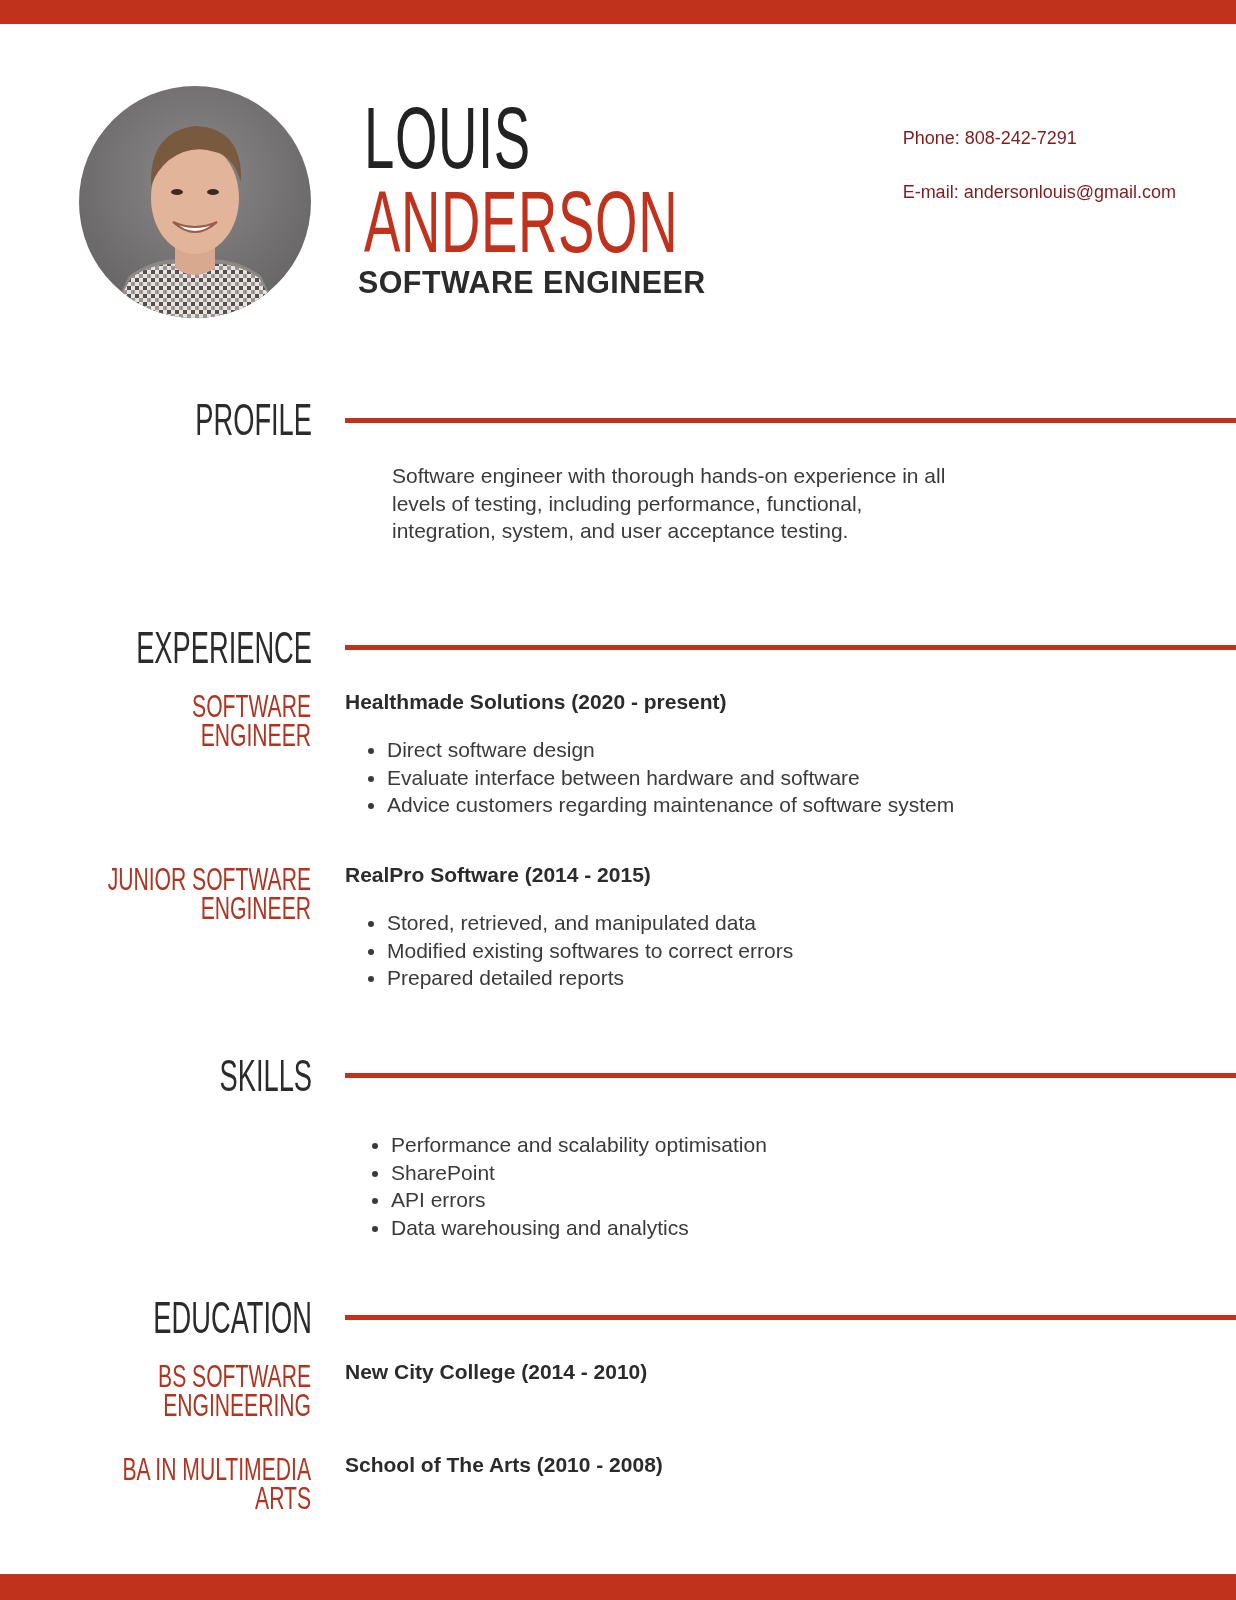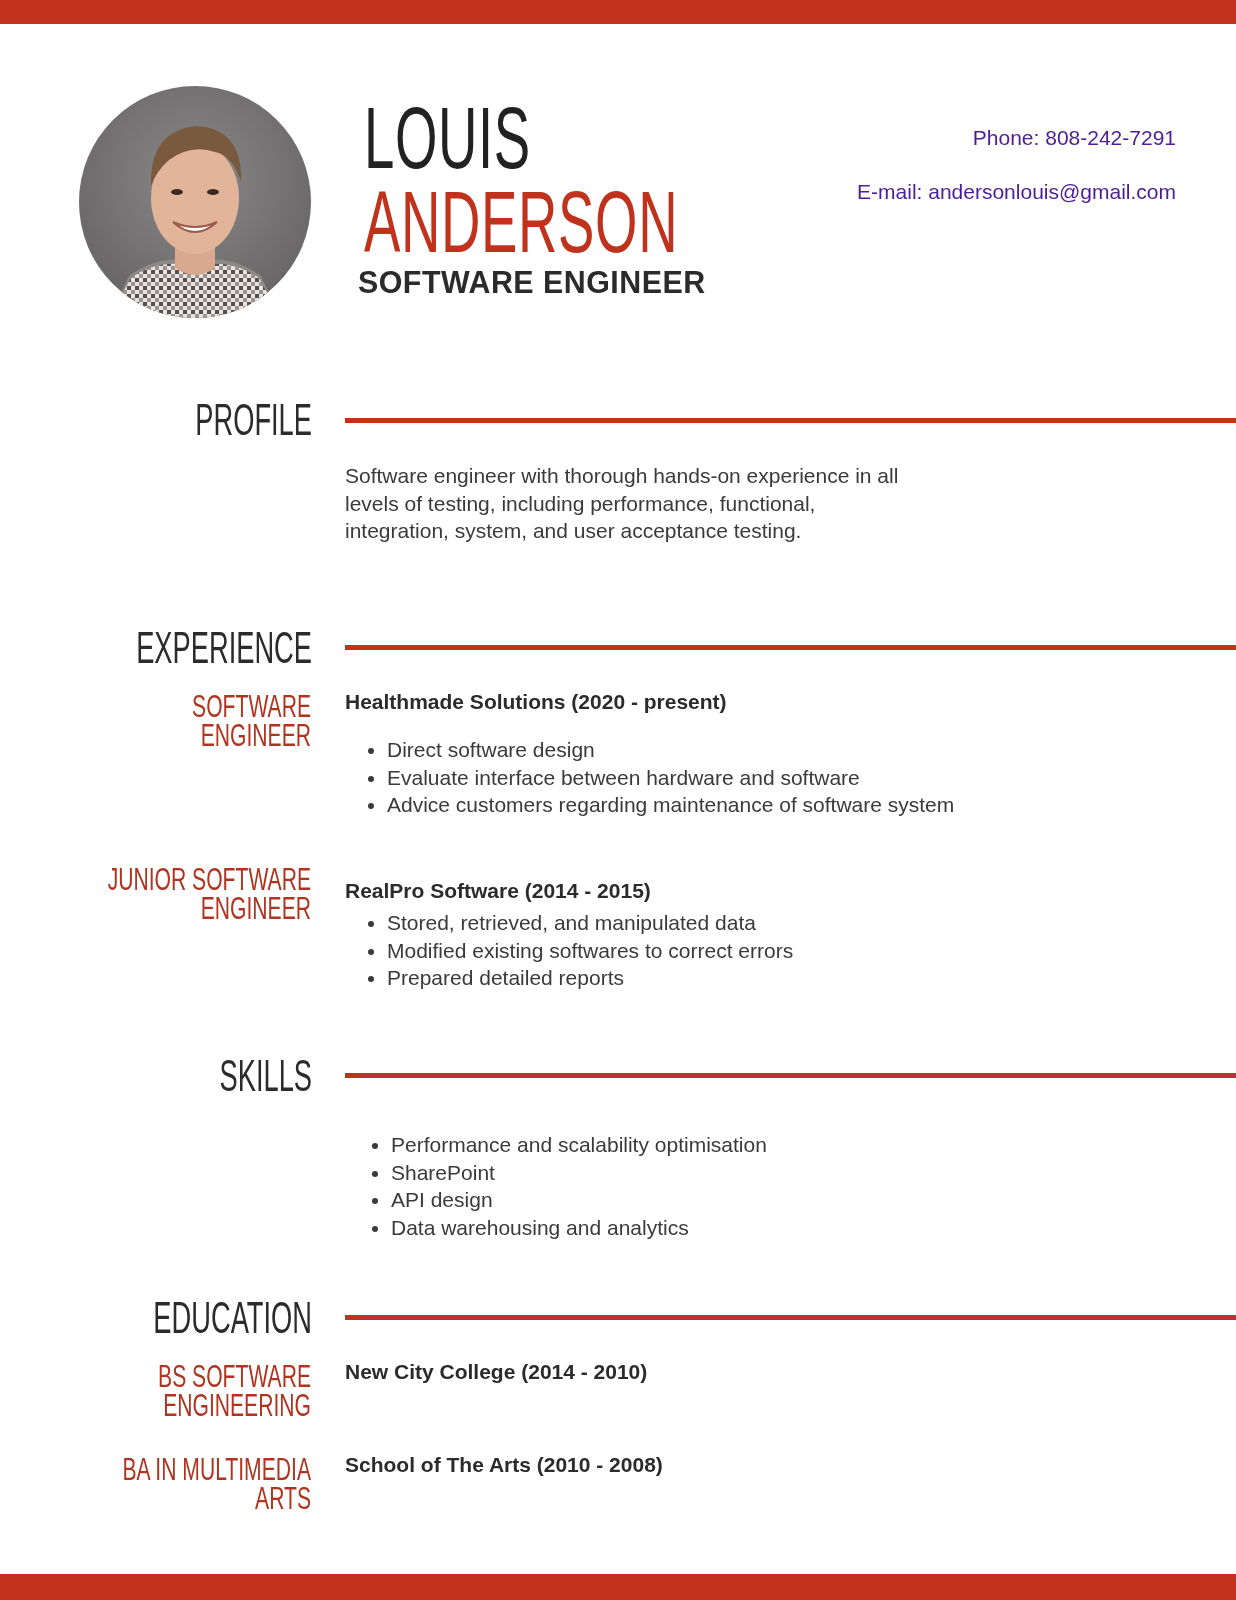--- a/index.html
+++ b/index.html
@@ -27,22 +27,22 @@
   }
   .name-first { top: 94px; font-size: 88px; color: #222222; transform: scaleX(0.62); }
   .name-last  { top: 178px; font-size: 88px; color: #c0321b; transform: scaleX(0.62); }
   .job-title {
     position: absolute; left: 358px; top: 265px;
     font-size: 31px; font-weight: bold; color: #2b2b2b; letter-spacing: 0.5px;
     transform: scaleX(0.98); transform-origin: left top;
   }
 
   .contact {
-    position: absolute; right: 60px; top: 124px; text-align: right;
-    font-size: 21px; color: #4c1d95;
+    position: absolute; right: 60px; top: 124px; 
+    font-size: 18px; color: #7f1d1d;
   }
   .contact div { height: 54px; line-height: 28px; }
 
   .section-heading {
     position: absolute; width: 312px; text-align: right;
     font-size: 44px; color: #2b2b2b; line-height: 1;
     transform: scaleX(0.62); transform-origin: right top;
     left: 0;
   }
   .rule { position: absolute; left: 345px; right: 0; height: 5px; background: #c0321b; }
@@ -95,21 +95,21 @@
 <div class="name-last">ANDERSON</div>
 <div class="job-title">SOFTWARE ENGINEER</div>
 
 <div class="contact">
   <div>Phone: 808-242-7291</div>
   <div>E-mail: andersonlouis@gmail.com</div>
 </div>
 
 <div class="section-heading" style="top:398px;">PROFILE</div>
 <div class="rule" style="top:418px;"></div>
-<div class="body-text" style="top:462px;">
+<div class="body-text" style="top:462px;margin-left:47px;">
   <div>Software engineer with thorough hands-on experience in all</div>
   <div>levels of testing, including performance, functional,</div>
   <div>integration, system, and user acceptance testing.</div>
 </div>
 
 <div class="section-heading" style="top:626px;">EXPERIENCE</div>
 <div class="rule" style="top:645px;"></div>
 
 <div class="role-label" style="top:692px;">
   <div>SOFTWARE ENGINEER</div>
@@ -118,33 +118,33 @@
 <ul class="bullets" style="top:720px; left:345px;">
   <li>Direct software design</li>
   <li>Evaluate interface between hardware and software</li>
   <li>Advice customers regarding maintenance of software system</li>
 </ul>
 
 <div class="role-label" style="top:865px;">
   <div>JUNIOR SOFTWARE</div>
   <div>ENGINEER</div>
 </div>
-<div class="org" style="top:863px;margin-top:16px;">RealPro Software (2014 - 2015)</div>
+<div class="org" style="top:863px;">RealPro Software (2014 - 2015)</div>
 <ul class="bullets" style="top:893px; left:345px;">
   <li>Stored, retrieved, and manipulated data</li>
   <li>Modified existing softwares to correct errors</li>
   <li>Prepared detailed reports</li>
 </ul>
 
 <div class="section-heading" style="top:1054px;">SKILLS</div>
 <div class="rule" style="top:1073px;"></div>
 <ul class="bullets" style="top:1115px; left:349px;">
   <li>Performance and scalability optimisation</li>
   <li>SharePoint</li>
-  <li>API design</li>
+  <li>API errors</li>
   <li>Data warehousing and analytics</li>
 </ul>
 
 <div class="section-heading" style="top:1296px;">EDUCATION</div>
 <div class="rule" style="top:1315px;"></div>
 
 <div class="role-label" style="top:1362px;">
   <div>BS SOFTWARE</div>
   <div>ENGINEERING</div>
 </div>

